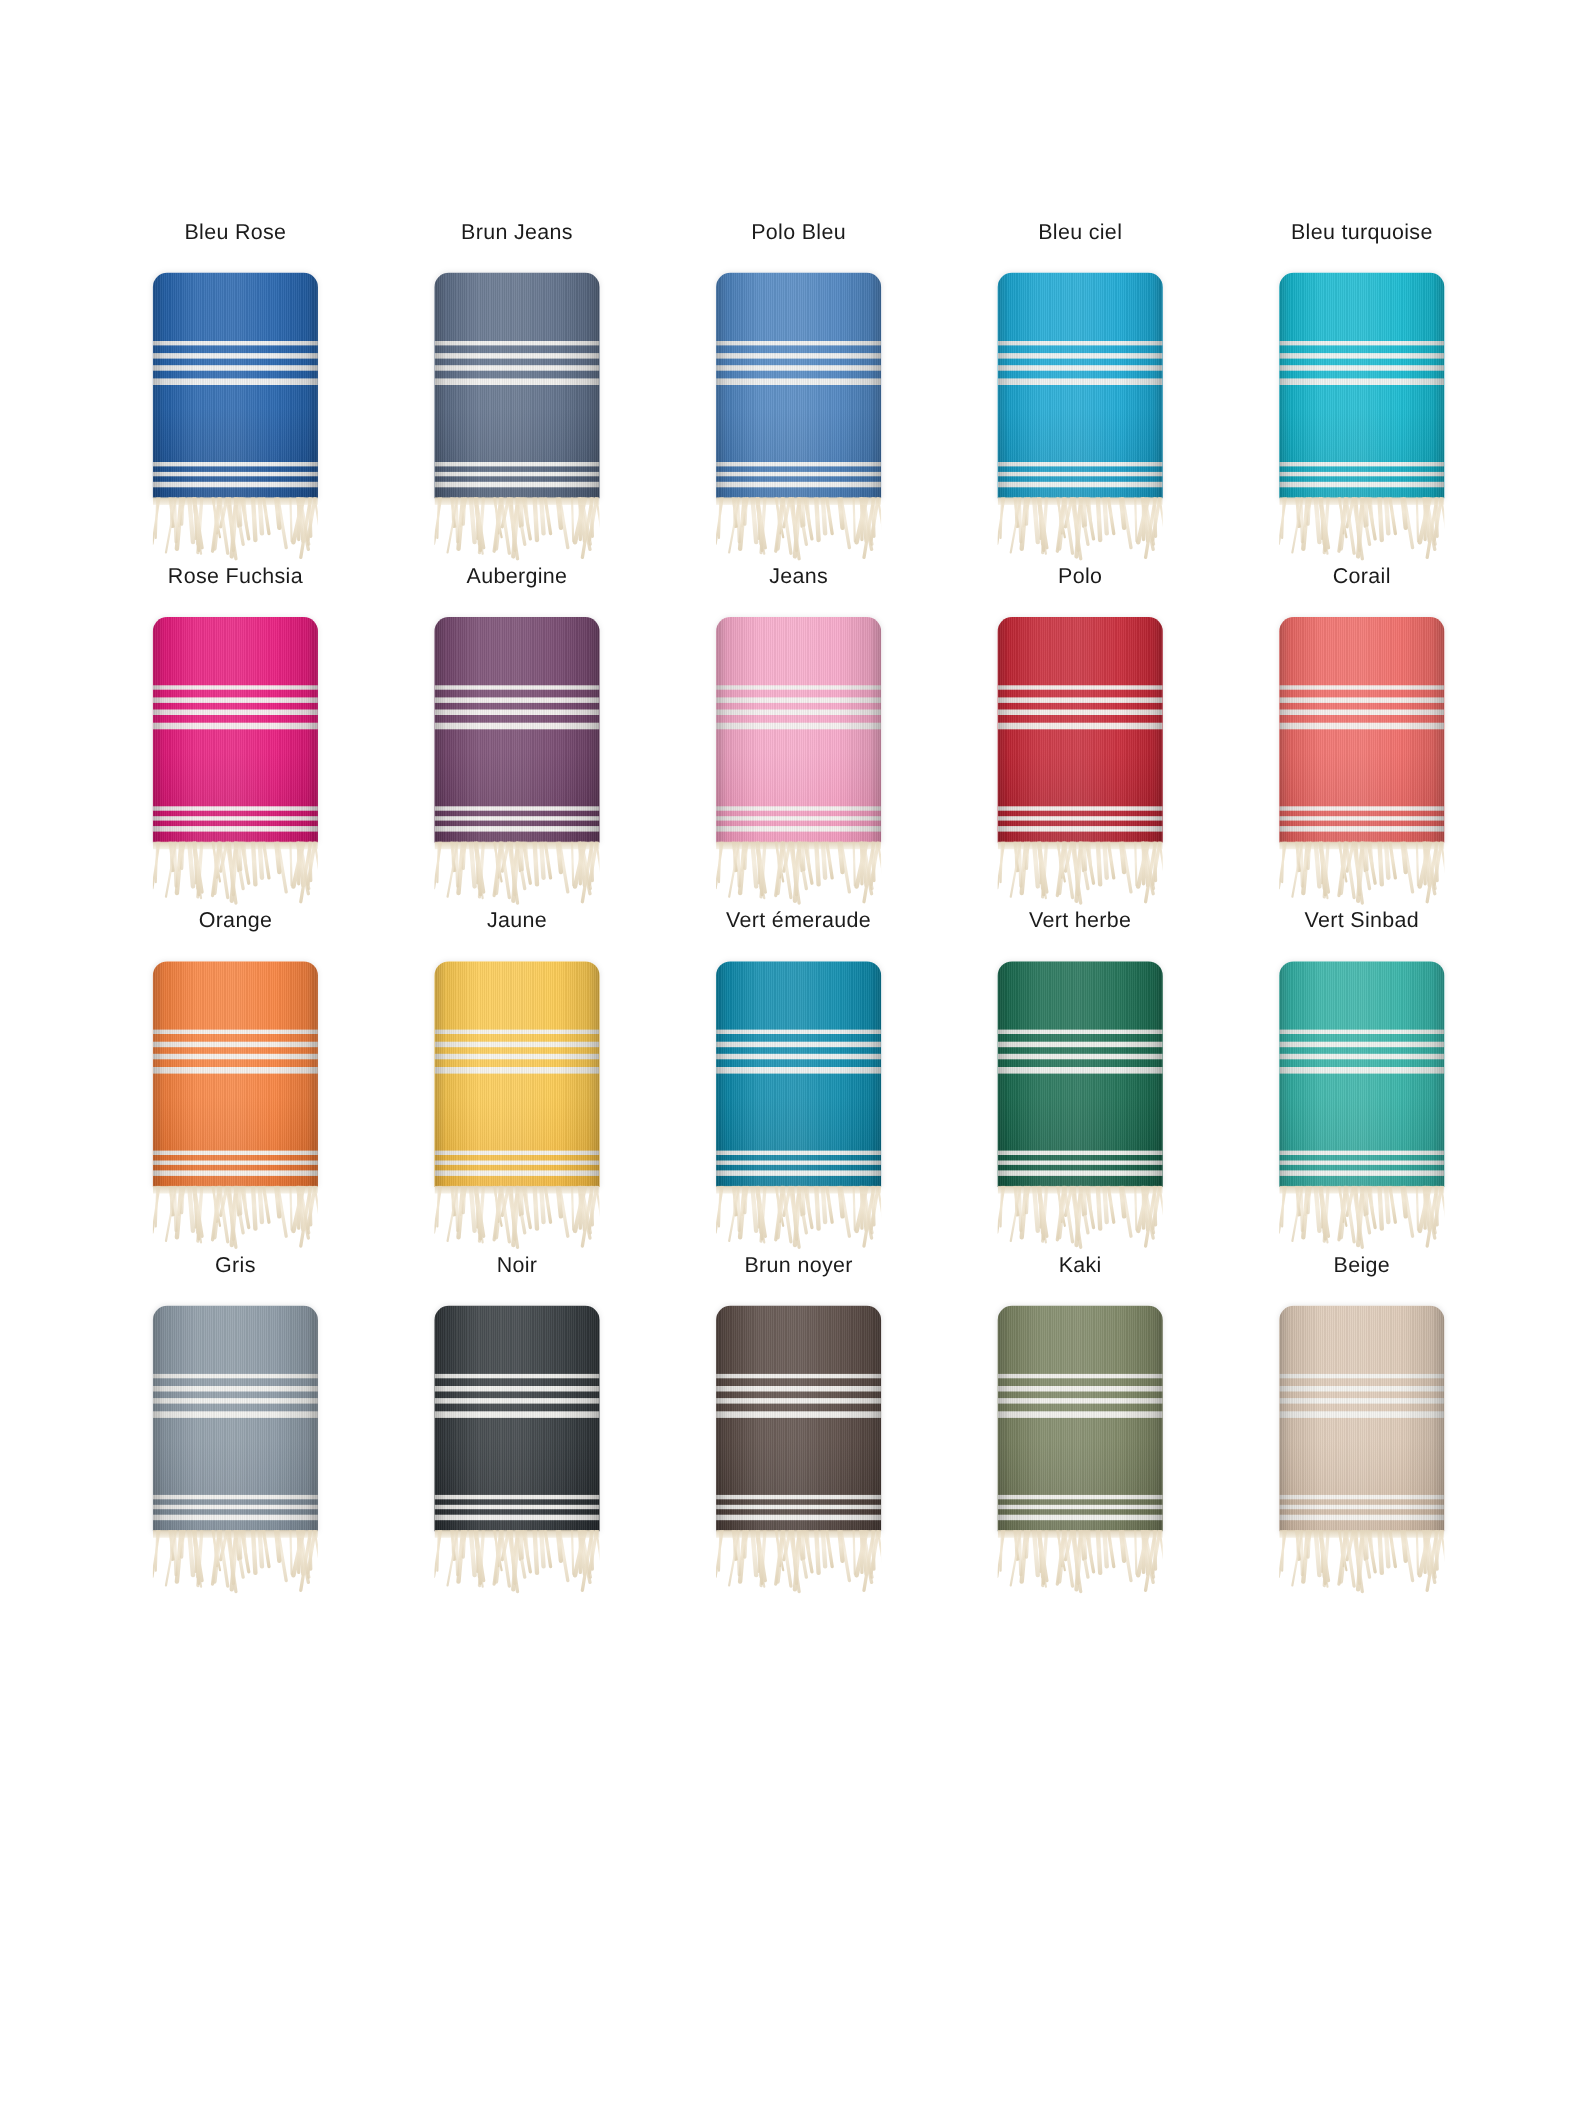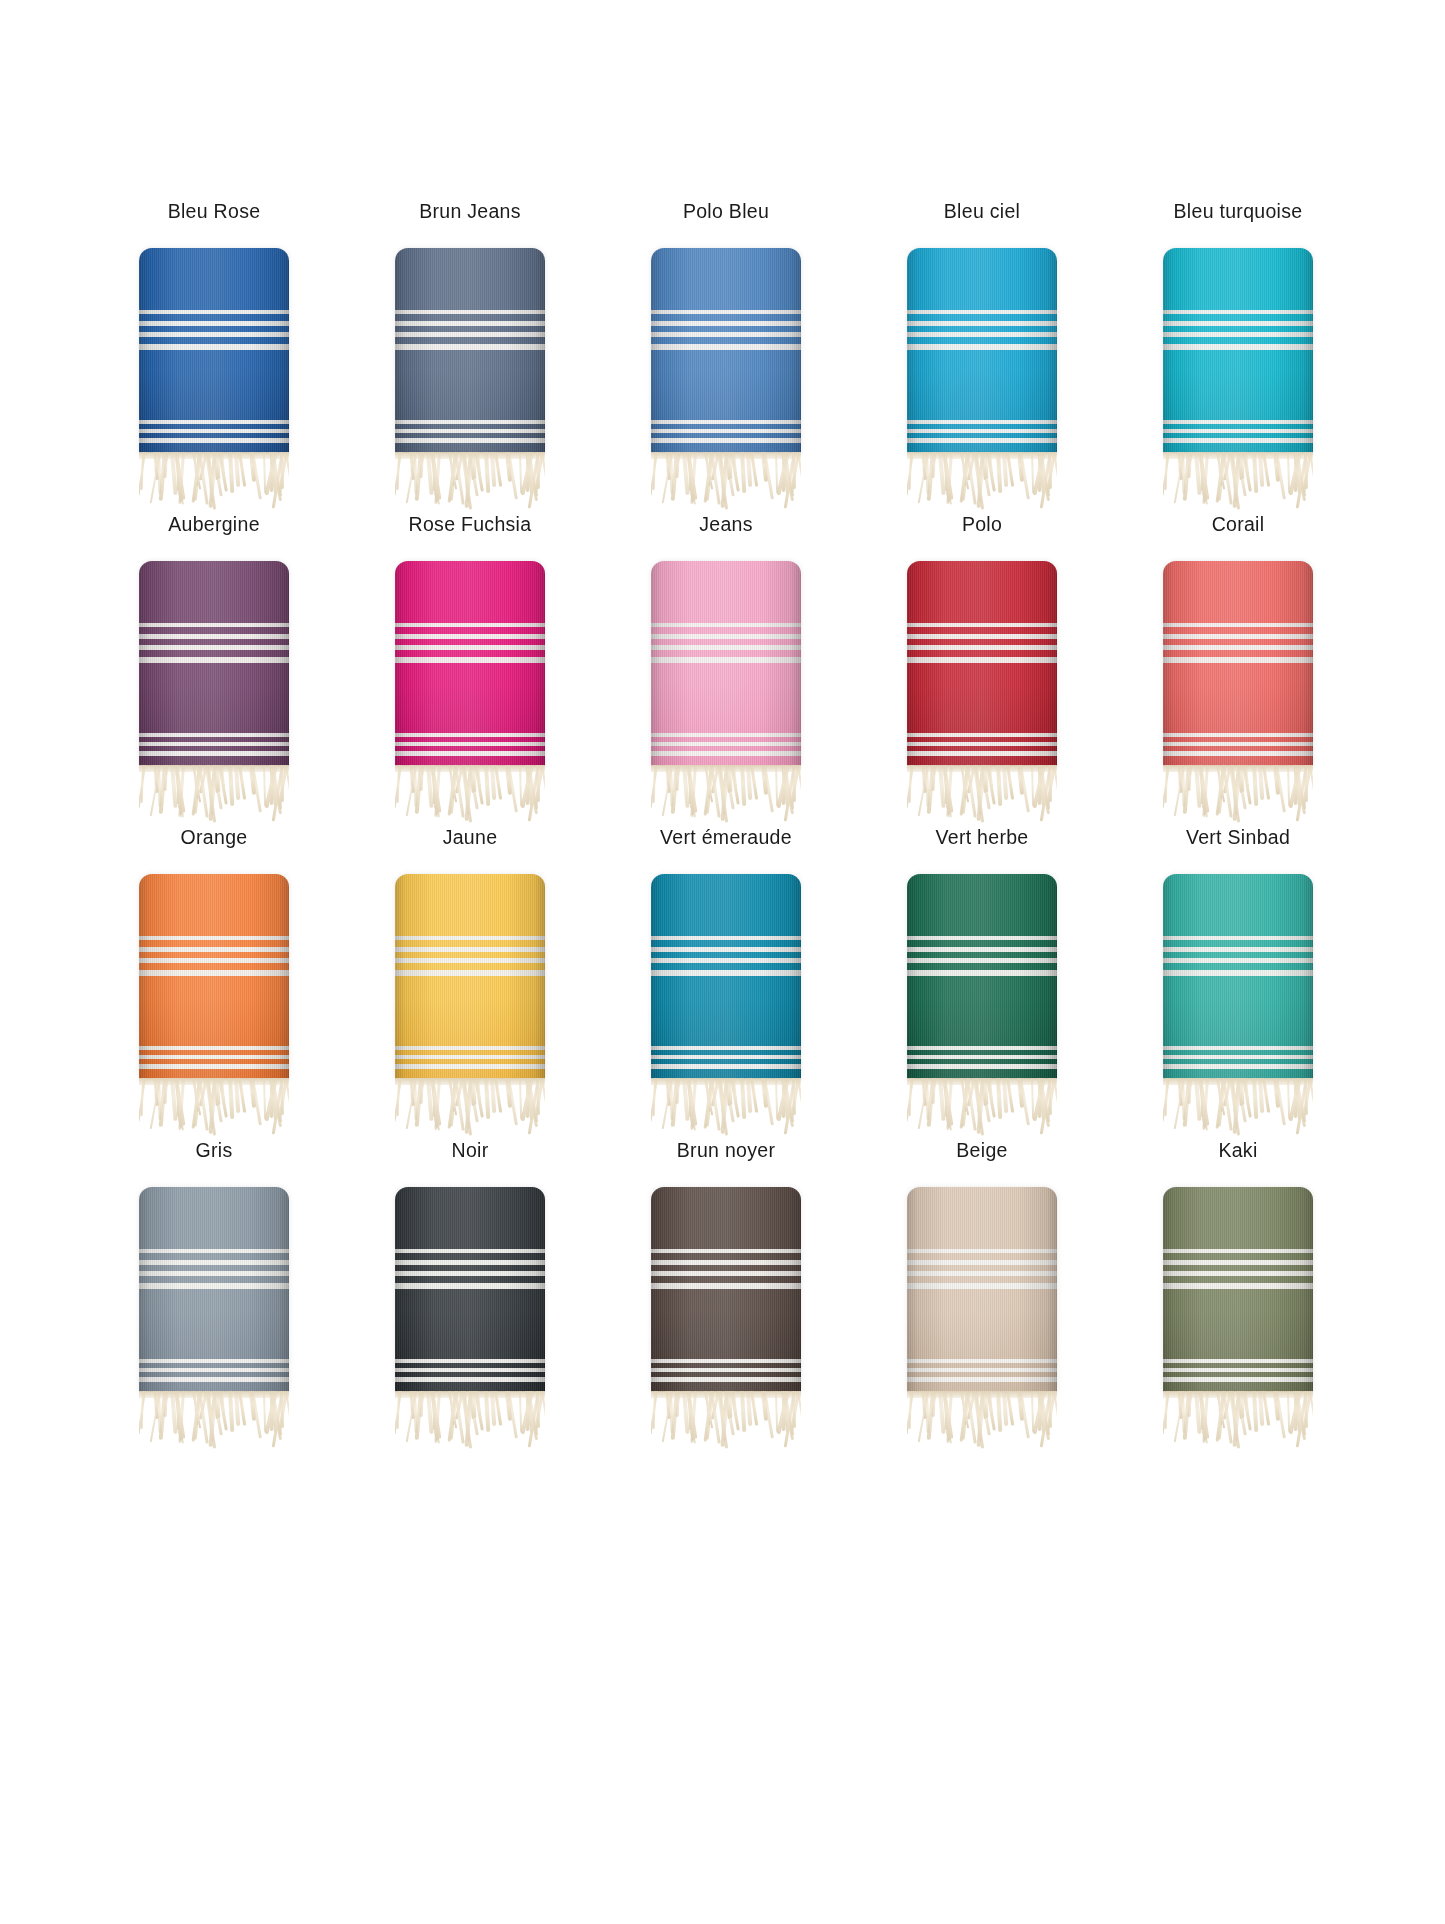--- a/index.html
+++ b/index.html
@@ -469,86 +469,86 @@
               <div class="strand" style="left: 35.8px; height: 50.4px; transform: rotate(-5.1deg); opacity: 0.97; width: 3.1px;"></div>
               <div class="strand" style="left: 59.3px; height: 53.4px; transform: rotate(-8.4deg); opacity: 0.8; width: 2.8px;"></div>
               <div class="strand" style="left: 131.6px; height: 44.8px; transform: rotate(-10.8deg); opacity: 0.75; width: 2.9px;"></div>
               <div class="strand" style="left: 38.3px; height: 39.3px; transform: rotate(0.3deg); opacity: 0.8; width: 2px;"></div>
             </div>
           </div>
         </div>
       </div>
       <div class="row">
         <div class="cell">
+          <div class="cell-label">Rose Fuchsia</div>
+          <div class="towel-wrap">
+            <div class="towel" style="background: linear-gradient(rgb(232, 25, 125) 0%, rgb(232, 25, 125) 60%, rgb(205, 17, 108) 100%);">
+              <div class="stripe" style="top: 30%; height: 2.4%;"></div>
+              <div class="stripe" style="top: 35.6%; height: 2.4%;"></div>
+              <div class="stripe" style="top: 41.2%; height: 2.4%;"></div>
+              <div class="stripe" style="top: 46.8%; height: 2.9%;"></div>
+              <div class="stripe" style="top: 84%; height: 2.1%;"></div>
+              <div class="stripe" style="top: 88.3%; height: 2.1%;"></div>
+              <div class="stripe" style="top: 92.6%; height: 2.6%;"></div>
+            </div>
+            <div class="fringe">
+              <div class="knotband"></div>
+              <div class="strand" style="left: 73.1px; height: 44.5px; transform: rotate(-10deg); opacity: 0.77; width: 2.8px;"></div>
+              <div class="strand" style="left: 75.4px; height: 28.6px; transform: rotate(9.9deg); opacity: 0.88; width: 2.7px;"></div>
+              <div class="strand" style="left: 43.2px; height: 51.8px; transform: rotate(4.1deg); opacity: 0.72; width: 2.9px;"></div>
+              <div class="strand" style="left: 36.1px; height: 48.2px; transform: rotate(-8.9deg); opacity: 0.87; width: 2.9px;"></div>
+              <div class="strand" style="left: 27.5px; height: 27.7px; transform: rotate(11.4deg); opacity: 0.99; width: 2.2px;"></div>
+              <div class="strand" style="left: 66.4px; height: 57.5px; transform: rotate(-8.1deg); opacity: 0.83; width: 3px;"></div>
+              <div class="strand" style="left: 99.4px; height: 35.3px; transform: rotate(-8.6deg); opacity: 1; width: 2.8px;"></div>
+              <div class="strand" style="left: 35.7px; height: 44.1px; transform: rotate(-4.4deg); opacity: 0.75; width: 3.4px;"></div>
+              <div class="strand" style="left: 53px; height: 37.6px; transform: rotate(-10.9deg); opacity: 0.98; width: 2.4px;"></div>
+              <div class="strand" style="left: 130.2px; height: 41.5px; transform: rotate(-6.9deg); opacity: 0.88; width: 2.7px;"></div>
+              <div class="strand" style="left: 112px; height: 47.5px; transform: rotate(-9.5deg); opacity: 0.77; width: 2.8px;"></div>
+              <div class="strand" style="left: 15.1px; height: 27.6px; transform: rotate(-2.3deg); opacity: 0.9; width: 3.2px;"></div>
+              <div class="strand" style="left: 140.5px; height: 36.7px; transform: rotate(-1.6deg); opacity: 0.85; width: 2.8px;"></div>
+              <div class="strand" style="left: 123.6px; height: 40.9px; transform: rotate(-1.6deg); opacity: 0.78; width: 2.4px;"></div>
+              <div class="strand" style="left: 109.7px; height: 30.4px; transform: rotate(-6deg); opacity: 0.93; width: 3.5px;"></div>
+              <div class="strand" style="left: 142.4px; height: 56.6px; transform: rotate(9.4deg); opacity: 0.92; width: 3.2px;"></div>
+              <div class="strand" style="left: 82.4px; height: 26.8px; transform: rotate(-4.6deg); opacity: 0.81; width: 2.4px;"></div>
+              <div class="strand" style="left: 59.1px; height: 48.6px; transform: rotate(6.2deg); opacity: 0.78; width: 3.7px;"></div>
+              <div class="strand" style="left: 3px; height: 37.9px; transform: rotate(2.2deg); opacity: 0.83; width: 2.2px;"></div>
+              <div class="strand" style="left: 145.6px; height: 41.1px; transform: rotate(9.7deg); opacity: 0.88; width: 2.8px;"></div>
+              <div class="strand" style="left: 20.1px; height: 52.2px; transform: rotate(10.3deg); opacity: 0.78; width: 2px;"></div>
+              <div class="strand" style="left: 24.4px; height: 49.3px; transform: rotate(5.1deg); opacity: 0.9; width: 3.6px;"></div>
+              <div class="strand" style="left: 35.3px; height: 53.4px; transform: rotate(-8.6deg); opacity: 0.71; width: 2.1px;"></div>
+              <div class="strand" style="left: 5px; height: 43.7px; transform: rotate(8.6deg); opacity: 0.95; width: 2.3px;"></div>
+              <div class="strand" style="left: 73.6px; height: 27.7px; transform: rotate(-5.7deg); opacity: 0.85; width: 2.1px;"></div>
+              <div class="strand" style="left: 53.6px; height: 33.6px; transform: rotate(-5.3deg); opacity: 0.94; width: 2.2px;"></div>
+              <div class="strand" style="left: 25.9px; height: 26px; transform: rotate(3.2deg); opacity: 0.73; width: 2.7px;"></div>
+              <div class="strand" style="left: 17.8px; height: 41.8px; transform: rotate(-2.2deg); opacity: 0.7; width: 3.4px;"></div>
+              <div class="strand" style="left: 67.5px; height: 50.4px; transform: rotate(-4.2deg); opacity: 0.98; width: 3.3px;"></div>
+              <div class="strand" style="left: 94.7px; height: 34.8px; transform: rotate(-3.7deg); opacity: 0.72; width: 3.6px;"></div>
+              <div class="strand" style="left: 14px; height: 28.3px; transform: rotate(-8.2deg); opacity: 0.79; width: 2.1px;"></div>
+              <div class="strand" style="left: 89.1px; height: 40.5px; transform: rotate(-3.2deg); opacity: 0.86; width: 3.6px;"></div>
+              <div class="strand" style="left: 78.6px; height: 39.9px; transform: rotate(-9.9deg); opacity: 0.97; width: 3.2px;"></div>
+              <div class="strand" style="left: 74.3px; height: 55.9px; transform: rotate(4.6deg); opacity: 0.84; width: 3.7px;"></div>
+              <div class="strand" style="left: 130.5px; height: 39.7px; transform: rotate(-0.1deg); opacity: 0.91; width: 3.4px;"></div>
+              <div class="strand" style="left: 134.6px; height: 44px; transform: rotate(12.7deg); opacity: 0.89; width: 3.5px;"></div>
+              <div class="strand" style="left: 65.8px; height: 28.5px; transform: rotate(12.3deg); opacity: 0.87; width: 3.2px;"></div>
+              <div class="strand" style="left: 58.8px; height: 50.8px; transform: rotate(7.3deg); opacity: 0.85; width: 2.8px;"></div>
+              <div class="strand" style="left: 130px; height: 49.8px; transform: rotate(-11.7deg); opacity: 0.81; width: 2.8px;"></div>
+              <div class="strand" style="left: 145.6px; height: 47.7px; transform: rotate(-9deg); opacity: 0.9; width: 2.3px;"></div>
+              <div class="strand" style="left: 31px; height: 43.4px; transform: rotate(-4.8deg); opacity: 0.71; width: 3.7px;"></div>
+              <div class="strand" style="left: 76.6px; height: 27.2px; transform: rotate(-2.9deg); opacity: 0.76; width: 3.2px;"></div>
+              <div class="strand" style="left: 35.8px; height: 50.4px; transform: rotate(-5.1deg); opacity: 0.97; width: 3.1px;"></div>
+              <div class="strand" style="left: 59.3px; height: 53.4px; transform: rotate(-8.4deg); opacity: 0.8; width: 2.8px;"></div>
+              <div class="strand" style="left: 131.6px; height: 44.8px; transform: rotate(-10.8deg); opacity: 0.75; width: 2.9px;"></div>
+              <div class="strand" style="left: 38.3px; height: 39.3px; transform: rotate(0.3deg); opacity: 0.8; width: 2px;"></div>
+            </div>
+          </div>
+        </div>
+        <div class="cell">
           <div class="cell-label">Aubergine</div>
           <div class="towel-wrap">
             <div class="towel" style="background: linear-gradient(rgb(117, 71, 110) 0%, rgb(117, 71, 110) 60%, rgb(99, 57, 93) 100%);">
-              <div class="stripe" style="top: 30%; height: 2.4%;"></div>
-              <div class="stripe" style="top: 35.6%; height: 2.4%;"></div>
-              <div class="stripe" style="top: 41.2%; height: 2.4%;"></div>
-              <div class="stripe" style="top: 46.8%; height: 2.9%;"></div>
-              <div class="stripe" style="top: 84%; height: 2.1%;"></div>
-              <div class="stripe" style="top: 88.3%; height: 2.1%;"></div>
-              <div class="stripe" style="top: 92.6%; height: 2.6%;"></div>
-            </div>
-            <div class="fringe">
-              <div class="knotband"></div>
-              <div class="strand" style="left: 73.1px; height: 44.5px; transform: rotate(-10deg); opacity: 0.77; width: 2.8px;"></div>
-              <div class="strand" style="left: 75.4px; height: 28.6px; transform: rotate(9.9deg); opacity: 0.88; width: 2.7px;"></div>
-              <div class="strand" style="left: 43.2px; height: 51.8px; transform: rotate(4.1deg); opacity: 0.72; width: 2.9px;"></div>
-              <div class="strand" style="left: 36.1px; height: 48.2px; transform: rotate(-8.9deg); opacity: 0.87; width: 2.9px;"></div>
-              <div class="strand" style="left: 27.5px; height: 27.7px; transform: rotate(11.4deg); opacity: 0.99; width: 2.2px;"></div>
-              <div class="strand" style="left: 66.4px; height: 57.5px; transform: rotate(-8.1deg); opacity: 0.83; width: 3px;"></div>
-              <div class="strand" style="left: 99.4px; height: 35.3px; transform: rotate(-8.6deg); opacity: 1; width: 2.8px;"></div>
-              <div class="strand" style="left: 35.7px; height: 44.1px; transform: rotate(-4.4deg); opacity: 0.75; width: 3.4px;"></div>
-              <div class="strand" style="left: 53px; height: 37.6px; transform: rotate(-10.9deg); opacity: 0.98; width: 2.4px;"></div>
-              <div class="strand" style="left: 130.2px; height: 41.5px; transform: rotate(-6.9deg); opacity: 0.88; width: 2.7px;"></div>
-              <div class="strand" style="left: 112px; height: 47.5px; transform: rotate(-9.5deg); opacity: 0.77; width: 2.8px;"></div>
-              <div class="strand" style="left: 15.1px; height: 27.6px; transform: rotate(-2.3deg); opacity: 0.9; width: 3.2px;"></div>
-              <div class="strand" style="left: 140.5px; height: 36.7px; transform: rotate(-1.6deg); opacity: 0.85; width: 2.8px;"></div>
-              <div class="strand" style="left: 123.6px; height: 40.9px; transform: rotate(-1.6deg); opacity: 0.78; width: 2.4px;"></div>
-              <div class="strand" style="left: 109.7px; height: 30.4px; transform: rotate(-6deg); opacity: 0.93; width: 3.5px;"></div>
-              <div class="strand" style="left: 142.4px; height: 56.6px; transform: rotate(9.4deg); opacity: 0.92; width: 3.2px;"></div>
-              <div class="strand" style="left: 82.4px; height: 26.8px; transform: rotate(-4.6deg); opacity: 0.81; width: 2.4px;"></div>
-              <div class="strand" style="left: 59.1px; height: 48.6px; transform: rotate(6.2deg); opacity: 0.78; width: 3.7px;"></div>
-              <div class="strand" style="left: 3px; height: 37.9px; transform: rotate(2.2deg); opacity: 0.83; width: 2.2px;"></div>
-              <div class="strand" style="left: 145.6px; height: 41.1px; transform: rotate(9.7deg); opacity: 0.88; width: 2.8px;"></div>
-              <div class="strand" style="left: 20.1px; height: 52.2px; transform: rotate(10.3deg); opacity: 0.78; width: 2px;"></div>
-              <div class="strand" style="left: 24.4px; height: 49.3px; transform: rotate(5.1deg); opacity: 0.9; width: 3.6px;"></div>
-              <div class="strand" style="left: 35.3px; height: 53.4px; transform: rotate(-8.6deg); opacity: 0.71; width: 2.1px;"></div>
-              <div class="strand" style="left: 5px; height: 43.7px; transform: rotate(8.6deg); opacity: 0.95; width: 2.3px;"></div>
-              <div class="strand" style="left: 73.6px; height: 27.7px; transform: rotate(-5.7deg); opacity: 0.85; width: 2.1px;"></div>
-              <div class="strand" style="left: 53.6px; height: 33.6px; transform: rotate(-5.3deg); opacity: 0.94; width: 2.2px;"></div>
-              <div class="strand" style="left: 25.9px; height: 26px; transform: rotate(3.2deg); opacity: 0.73; width: 2.7px;"></div>
-              <div class="strand" style="left: 17.8px; height: 41.8px; transform: rotate(-2.2deg); opacity: 0.7; width: 3.4px;"></div>
-              <div class="strand" style="left: 67.5px; height: 50.4px; transform: rotate(-4.2deg); opacity: 0.98; width: 3.3px;"></div>
-              <div class="strand" style="left: 94.7px; height: 34.8px; transform: rotate(-3.7deg); opacity: 0.72; width: 3.6px;"></div>
-              <div class="strand" style="left: 14px; height: 28.3px; transform: rotate(-8.2deg); opacity: 0.79; width: 2.1px;"></div>
-              <div class="strand" style="left: 89.1px; height: 40.5px; transform: rotate(-3.2deg); opacity: 0.86; width: 3.6px;"></div>
-              <div class="strand" style="left: 78.6px; height: 39.9px; transform: rotate(-9.9deg); opacity: 0.97; width: 3.2px;"></div>
-              <div class="strand" style="left: 74.3px; height: 55.9px; transform: rotate(4.6deg); opacity: 0.84; width: 3.7px;"></div>
-              <div class="strand" style="left: 130.5px; height: 39.7px; transform: rotate(-0.1deg); opacity: 0.91; width: 3.4px;"></div>
-              <div class="strand" style="left: 134.6px; height: 44px; transform: rotate(12.7deg); opacity: 0.89; width: 3.5px;"></div>
-              <div class="strand" style="left: 65.8px; height: 28.5px; transform: rotate(12.3deg); opacity: 0.87; width: 3.2px;"></div>
-              <div class="strand" style="left: 58.8px; height: 50.8px; transform: rotate(7.3deg); opacity: 0.85; width: 2.8px;"></div>
-              <div class="strand" style="left: 130px; height: 49.8px; transform: rotate(-11.7deg); opacity: 0.81; width: 2.8px;"></div>
-              <div class="strand" style="left: 145.6px; height: 47.7px; transform: rotate(-9deg); opacity: 0.9; width: 2.3px;"></div>
-              <div class="strand" style="left: 31px; height: 43.4px; transform: rotate(-4.8deg); opacity: 0.71; width: 3.7px;"></div>
-              <div class="strand" style="left: 76.6px; height: 27.2px; transform: rotate(-2.9deg); opacity: 0.76; width: 3.2px;"></div>
-              <div class="strand" style="left: 35.8px; height: 50.4px; transform: rotate(-5.1deg); opacity: 0.97; width: 3.1px;"></div>
-              <div class="strand" style="left: 59.3px; height: 53.4px; transform: rotate(-8.4deg); opacity: 0.8; width: 2.8px;"></div>
-              <div class="strand" style="left: 131.6px; height: 44.8px; transform: rotate(-10.8deg); opacity: 0.75; width: 2.9px;"></div>
-              <div class="strand" style="left: 38.3px; height: 39.3px; transform: rotate(0.3deg); opacity: 0.8; width: 2px;"></div>
-            </div>
-          </div>
-        </div>
-        <div class="cell">
-          <div class="cell-label">Rose Fuchsia</div>
-          <div class="towel-wrap">
-            <div class="towel" style="background: linear-gradient(rgb(232, 25, 125) 0%, rgb(232, 25, 125) 60%, rgb(205, 17, 108) 100%);">
               <div class="stripe" style="top: 30%; height: 2.4%;"></div>
               <div class="stripe" style="top: 35.6%; height: 2.4%;"></div>
               <div class="stripe" style="top: 41.2%; height: 2.4%;"></div>
               <div class="stripe" style="top: 46.8%; height: 2.9%;"></div>
               <div class="stripe" style="top: 84%; height: 2.1%;"></div>
               <div class="stripe" style="top: 88.3%; height: 2.1%;"></div>
               <div class="stripe" style="top: 92.6%; height: 2.6%;"></div>
             </div>
             <div class="fringe">
               <div class="knotband"></div>
@@ -1292,86 +1292,86 @@
               <div class="strand" style="left: 31px; height: 43.4px; transform: rotate(-4.8deg); opacity: 0.71; width: 3.7px;"></div>
               <div class="strand" style="left: 76.6px; height: 27.2px; transform: rotate(-2.9deg); opacity: 0.76; width: 3.2px;"></div>
               <div class="strand" style="left: 35.8px; height: 50.4px; transform: rotate(-5.1deg); opacity: 0.97; width: 3.1px;"></div>
               <div class="strand" style="left: 59.3px; height: 53.4px; transform: rotate(-8.4deg); opacity: 0.8; width: 2.8px;"></div>
               <div class="strand" style="left: 131.6px; height: 44.8px; transform: rotate(-10.8deg); opacity: 0.75; width: 2.9px;"></div>
               <div class="strand" style="left: 38.3px; height: 39.3px; transform: rotate(0.3deg); opacity: 0.8; width: 2px;"></div>
             </div>
           </div>
         </div>
         <div class="cell">
+          <div class="cell-label">Kaki</div>
+          <div class="towel-wrap">
+            <div class="towel" style="background: linear-gradient(rgb(124, 133, 99) 0%, rgb(124, 133, 99) 60%, rgb(107, 115, 84) 100%);">
+              <div class="stripe" style="top: 30%; height: 2.4%;"></div>
+              <div class="stripe" style="top: 35.6%; height: 2.4%;"></div>
+              <div class="stripe" style="top: 41.2%; height: 2.4%;"></div>
+              <div class="stripe" style="top: 46.8%; height: 2.9%;"></div>
+              <div class="stripe" style="top: 84%; height: 2.1%;"></div>
+              <div class="stripe" style="top: 88.3%; height: 2.1%;"></div>
+              <div class="stripe" style="top: 92.6%; height: 2.6%;"></div>
+            </div>
+            <div class="fringe">
+              <div class="knotband"></div>
+              <div class="strand" style="left: 73.1px; height: 44.5px; transform: rotate(-10deg); opacity: 0.77; width: 2.8px;"></div>
+              <div class="strand" style="left: 75.4px; height: 28.6px; transform: rotate(9.9deg); opacity: 0.88; width: 2.7px;"></div>
+              <div class="strand" style="left: 43.2px; height: 51.8px; transform: rotate(4.1deg); opacity: 0.72; width: 2.9px;"></div>
+              <div class="strand" style="left: 36.1px; height: 48.2px; transform: rotate(-8.9deg); opacity: 0.87; width: 2.9px;"></div>
+              <div class="strand" style="left: 27.5px; height: 27.7px; transform: rotate(11.4deg); opacity: 0.99; width: 2.2px;"></div>
+              <div class="strand" style="left: 66.4px; height: 57.5px; transform: rotate(-8.1deg); opacity: 0.83; width: 3px;"></div>
+              <div class="strand" style="left: 99.4px; height: 35.3px; transform: rotate(-8.6deg); opacity: 1; width: 2.8px;"></div>
+              <div class="strand" style="left: 35.7px; height: 44.1px; transform: rotate(-4.4deg); opacity: 0.75; width: 3.4px;"></div>
+              <div class="strand" style="left: 53px; height: 37.6px; transform: rotate(-10.9deg); opacity: 0.98; width: 2.4px;"></div>
+              <div class="strand" style="left: 130.2px; height: 41.5px; transform: rotate(-6.9deg); opacity: 0.88; width: 2.7px;"></div>
+              <div class="strand" style="left: 112px; height: 47.5px; transform: rotate(-9.5deg); opacity: 0.77; width: 2.8px;"></div>
+              <div class="strand" style="left: 15.1px; height: 27.6px; transform: rotate(-2.3deg); opacity: 0.9; width: 3.2px;"></div>
+              <div class="strand" style="left: 140.5px; height: 36.7px; transform: rotate(-1.6deg); opacity: 0.85; width: 2.8px;"></div>
+              <div class="strand" style="left: 123.6px; height: 40.9px; transform: rotate(-1.6deg); opacity: 0.78; width: 2.4px;"></div>
+              <div class="strand" style="left: 109.7px; height: 30.4px; transform: rotate(-6deg); opacity: 0.93; width: 3.5px;"></div>
+              <div class="strand" style="left: 142.4px; height: 56.6px; transform: rotate(9.4deg); opacity: 0.92; width: 3.2px;"></div>
+              <div class="strand" style="left: 82.4px; height: 26.8px; transform: rotate(-4.6deg); opacity: 0.81; width: 2.4px;"></div>
+              <div class="strand" style="left: 59.1px; height: 48.6px; transform: rotate(6.2deg); opacity: 0.78; width: 3.7px;"></div>
+              <div class="strand" style="left: 3px; height: 37.9px; transform: rotate(2.2deg); opacity: 0.83; width: 2.2px;"></div>
+              <div class="strand" style="left: 145.6px; height: 41.1px; transform: rotate(9.7deg); opacity: 0.88; width: 2.8px;"></div>
+              <div class="strand" style="left: 20.1px; height: 52.2px; transform: rotate(10.3deg); opacity: 0.78; width: 2px;"></div>
+              <div class="strand" style="left: 24.4px; height: 49.3px; transform: rotate(5.1deg); opacity: 0.9; width: 3.6px;"></div>
+              <div class="strand" style="left: 35.3px; height: 53.4px; transform: rotate(-8.6deg); opacity: 0.71; width: 2.1px;"></div>
+              <div class="strand" style="left: 5px; height: 43.7px; transform: rotate(8.6deg); opacity: 0.95; width: 2.3px;"></div>
+              <div class="strand" style="left: 73.6px; height: 27.7px; transform: rotate(-5.7deg); opacity: 0.85; width: 2.1px;"></div>
+              <div class="strand" style="left: 53.6px; height: 33.6px; transform: rotate(-5.3deg); opacity: 0.94; width: 2.2px;"></div>
+              <div class="strand" style="left: 25.9px; height: 26px; transform: rotate(3.2deg); opacity: 0.73; width: 2.7px;"></div>
+              <div class="strand" style="left: 17.8px; height: 41.8px; transform: rotate(-2.2deg); opacity: 0.7; width: 3.4px;"></div>
+              <div class="strand" style="left: 67.5px; height: 50.4px; transform: rotate(-4.2deg); opacity: 0.98; width: 3.3px;"></div>
+              <div class="strand" style="left: 94.7px; height: 34.8px; transform: rotate(-3.7deg); opacity: 0.72; width: 3.6px;"></div>
+              <div class="strand" style="left: 14px; height: 28.3px; transform: rotate(-8.2deg); opacity: 0.79; width: 2.1px;"></div>
+              <div class="strand" style="left: 89.1px; height: 40.5px; transform: rotate(-3.2deg); opacity: 0.86; width: 3.6px;"></div>
+              <div class="strand" style="left: 78.6px; height: 39.9px; transform: rotate(-9.9deg); opacity: 0.97; width: 3.2px;"></div>
+              <div class="strand" style="left: 74.3px; height: 55.9px; transform: rotate(4.6deg); opacity: 0.84; width: 3.7px;"></div>
+              <div class="strand" style="left: 130.5px; height: 39.7px; transform: rotate(-0.1deg); opacity: 0.91; width: 3.4px;"></div>
+              <div class="strand" style="left: 134.6px; height: 44px; transform: rotate(12.7deg); opacity: 0.89; width: 3.5px;"></div>
+              <div class="strand" style="left: 65.8px; height: 28.5px; transform: rotate(12.3deg); opacity: 0.87; width: 3.2px;"></div>
+              <div class="strand" style="left: 58.8px; height: 50.8px; transform: rotate(7.3deg); opacity: 0.85; width: 2.8px;"></div>
+              <div class="strand" style="left: 130px; height: 49.8px; transform: rotate(-11.7deg); opacity: 0.81; width: 2.8px;"></div>
+              <div class="strand" style="left: 145.6px; height: 47.7px; transform: rotate(-9deg); opacity: 0.9; width: 2.3px;"></div>
+              <div class="strand" style="left: 31px; height: 43.4px; transform: rotate(-4.8deg); opacity: 0.71; width: 3.7px;"></div>
+              <div class="strand" style="left: 76.6px; height: 27.2px; transform: rotate(-2.9deg); opacity: 0.76; width: 3.2px;"></div>
+              <div class="strand" style="left: 35.8px; height: 50.4px; transform: rotate(-5.1deg); opacity: 0.97; width: 3.1px;"></div>
+              <div class="strand" style="left: 59.3px; height: 53.4px; transform: rotate(-8.4deg); opacity: 0.8; width: 2.8px;"></div>
+              <div class="strand" style="left: 131.6px; height: 44.8px; transform: rotate(-10.8deg); opacity: 0.75; width: 2.9px;"></div>
+              <div class="strand" style="left: 38.3px; height: 39.3px; transform: rotate(0.3deg); opacity: 0.8; width: 2px;"></div>
+            </div>
+          </div>
+        </div>
+        <div class="cell">
           <div class="cell-label">Beige</div>
           <div class="towel-wrap">
             <div class="towel" style="background: linear-gradient(rgb(221, 201, 182) 0%, rgb(221, 201, 182) 60%, rgb(205, 183, 162) 100%);">
-              <div class="stripe" style="top: 30%; height: 2.4%;"></div>
-              <div class="stripe" style="top: 35.6%; height: 2.4%;"></div>
-              <div class="stripe" style="top: 41.2%; height: 2.4%;"></div>
-              <div class="stripe" style="top: 46.8%; height: 2.9%;"></div>
-              <div class="stripe" style="top: 84%; height: 2.1%;"></div>
-              <div class="stripe" style="top: 88.3%; height: 2.1%;"></div>
-              <div class="stripe" style="top: 92.6%; height: 2.6%;"></div>
-            </div>
-            <div class="fringe">
-              <div class="knotband"></div>
-              <div class="strand" style="left: 73.1px; height: 44.5px; transform: rotate(-10deg); opacity: 0.77; width: 2.8px;"></div>
-              <div class="strand" style="left: 75.4px; height: 28.6px; transform: rotate(9.9deg); opacity: 0.88; width: 2.7px;"></div>
-              <div class="strand" style="left: 43.2px; height: 51.8px; transform: rotate(4.1deg); opacity: 0.72; width: 2.9px;"></div>
-              <div class="strand" style="left: 36.1px; height: 48.2px; transform: rotate(-8.9deg); opacity: 0.87; width: 2.9px;"></div>
-              <div class="strand" style="left: 27.5px; height: 27.7px; transform: rotate(11.4deg); opacity: 0.99; width: 2.2px;"></div>
-              <div class="strand" style="left: 66.4px; height: 57.5px; transform: rotate(-8.1deg); opacity: 0.83; width: 3px;"></div>
-              <div class="strand" style="left: 99.4px; height: 35.3px; transform: rotate(-8.6deg); opacity: 1; width: 2.8px;"></div>
-              <div class="strand" style="left: 35.7px; height: 44.1px; transform: rotate(-4.4deg); opacity: 0.75; width: 3.4px;"></div>
-              <div class="strand" style="left: 53px; height: 37.6px; transform: rotate(-10.9deg); opacity: 0.98; width: 2.4px;"></div>
-              <div class="strand" style="left: 130.2px; height: 41.5px; transform: rotate(-6.9deg); opacity: 0.88; width: 2.7px;"></div>
-              <div class="strand" style="left: 112px; height: 47.5px; transform: rotate(-9.5deg); opacity: 0.77; width: 2.8px;"></div>
-              <div class="strand" style="left: 15.1px; height: 27.6px; transform: rotate(-2.3deg); opacity: 0.9; width: 3.2px;"></div>
-              <div class="strand" style="left: 140.5px; height: 36.7px; transform: rotate(-1.6deg); opacity: 0.85; width: 2.8px;"></div>
-              <div class="strand" style="left: 123.6px; height: 40.9px; transform: rotate(-1.6deg); opacity: 0.78; width: 2.4px;"></div>
-              <div class="strand" style="left: 109.7px; height: 30.4px; transform: rotate(-6deg); opacity: 0.93; width: 3.5px;"></div>
-              <div class="strand" style="left: 142.4px; height: 56.6px; transform: rotate(9.4deg); opacity: 0.92; width: 3.2px;"></div>
-              <div class="strand" style="left: 82.4px; height: 26.8px; transform: rotate(-4.6deg); opacity: 0.81; width: 2.4px;"></div>
-              <div class="strand" style="left: 59.1px; height: 48.6px; transform: rotate(6.2deg); opacity: 0.78; width: 3.7px;"></div>
-              <div class="strand" style="left: 3px; height: 37.9px; transform: rotate(2.2deg); opacity: 0.83; width: 2.2px;"></div>
-              <div class="strand" style="left: 145.6px; height: 41.1px; transform: rotate(9.7deg); opacity: 0.88; width: 2.8px;"></div>
-              <div class="strand" style="left: 20.1px; height: 52.2px; transform: rotate(10.3deg); opacity: 0.78; width: 2px;"></div>
-              <div class="strand" style="left: 24.4px; height: 49.3px; transform: rotate(5.1deg); opacity: 0.9; width: 3.6px;"></div>
-              <div class="strand" style="left: 35.3px; height: 53.4px; transform: rotate(-8.6deg); opacity: 0.71; width: 2.1px;"></div>
-              <div class="strand" style="left: 5px; height: 43.7px; transform: rotate(8.6deg); opacity: 0.95; width: 2.3px;"></div>
-              <div class="strand" style="left: 73.6px; height: 27.7px; transform: rotate(-5.7deg); opacity: 0.85; width: 2.1px;"></div>
-              <div class="strand" style="left: 53.6px; height: 33.6px; transform: rotate(-5.3deg); opacity: 0.94; width: 2.2px;"></div>
-              <div class="strand" style="left: 25.9px; height: 26px; transform: rotate(3.2deg); opacity: 0.73; width: 2.7px;"></div>
-              <div class="strand" style="left: 17.8px; height: 41.8px; transform: rotate(-2.2deg); opacity: 0.7; width: 3.4px;"></div>
-              <div class="strand" style="left: 67.5px; height: 50.4px; transform: rotate(-4.2deg); opacity: 0.98; width: 3.3px;"></div>
-              <div class="strand" style="left: 94.7px; height: 34.8px; transform: rotate(-3.7deg); opacity: 0.72; width: 3.6px;"></div>
-              <div class="strand" style="left: 14px; height: 28.3px; transform: rotate(-8.2deg); opacity: 0.79; width: 2.1px;"></div>
-              <div class="strand" style="left: 89.1px; height: 40.5px; transform: rotate(-3.2deg); opacity: 0.86; width: 3.6px;"></div>
-              <div class="strand" style="left: 78.6px; height: 39.9px; transform: rotate(-9.9deg); opacity: 0.97; width: 3.2px;"></div>
-              <div class="strand" style="left: 74.3px; height: 55.9px; transform: rotate(4.6deg); opacity: 0.84; width: 3.7px;"></div>
-              <div class="strand" style="left: 130.5px; height: 39.7px; transform: rotate(-0.1deg); opacity: 0.91; width: 3.4px;"></div>
-              <div class="strand" style="left: 134.6px; height: 44px; transform: rotate(12.7deg); opacity: 0.89; width: 3.5px;"></div>
-              <div class="strand" style="left: 65.8px; height: 28.5px; transform: rotate(12.3deg); opacity: 0.87; width: 3.2px;"></div>
-              <div class="strand" style="left: 58.8px; height: 50.8px; transform: rotate(7.3deg); opacity: 0.85; width: 2.8px;"></div>
-              <div class="strand" style="left: 130px; height: 49.8px; transform: rotate(-11.7deg); opacity: 0.81; width: 2.8px;"></div>
-              <div class="strand" style="left: 145.6px; height: 47.7px; transform: rotate(-9deg); opacity: 0.9; width: 2.3px;"></div>
-              <div class="strand" style="left: 31px; height: 43.4px; transform: rotate(-4.8deg); opacity: 0.71; width: 3.7px;"></div>
-              <div class="strand" style="left: 76.6px; height: 27.2px; transform: rotate(-2.9deg); opacity: 0.76; width: 3.2px;"></div>
-              <div class="strand" style="left: 35.8px; height: 50.4px; transform: rotate(-5.1deg); opacity: 0.97; width: 3.1px;"></div>
-              <div class="strand" style="left: 59.3px; height: 53.4px; transform: rotate(-8.4deg); opacity: 0.8; width: 2.8px;"></div>
-              <div class="strand" style="left: 131.6px; height: 44.8px; transform: rotate(-10.8deg); opacity: 0.75; width: 2.9px;"></div>
-              <div class="strand" style="left: 38.3px; height: 39.3px; transform: rotate(0.3deg); opacity: 0.8; width: 2px;"></div>
-            </div>
-          </div>
-        </div>
-        <div class="cell">
-          <div class="cell-label">Kaki</div>
-          <div class="towel-wrap">
-            <div class="towel" style="background: linear-gradient(rgb(124, 133, 99) 0%, rgb(124, 133, 99) 60%, rgb(107, 115, 84) 100%);">
               <div class="stripe" style="top: 30%; height: 2.4%;"></div>
               <div class="stripe" style="top: 35.6%; height: 2.4%;"></div>
               <div class="stripe" style="top: 41.2%; height: 2.4%;"></div>
               <div class="stripe" style="top: 46.8%; height: 2.9%;"></div>
               <div class="stripe" style="top: 84%; height: 2.1%;"></div>
               <div class="stripe" style="top: 88.3%; height: 2.1%;"></div>
               <div class="stripe" style="top: 92.6%; height: 2.6%;"></div>
             </div>
             <div class="fringe">
               <div class="knotband"></div>

